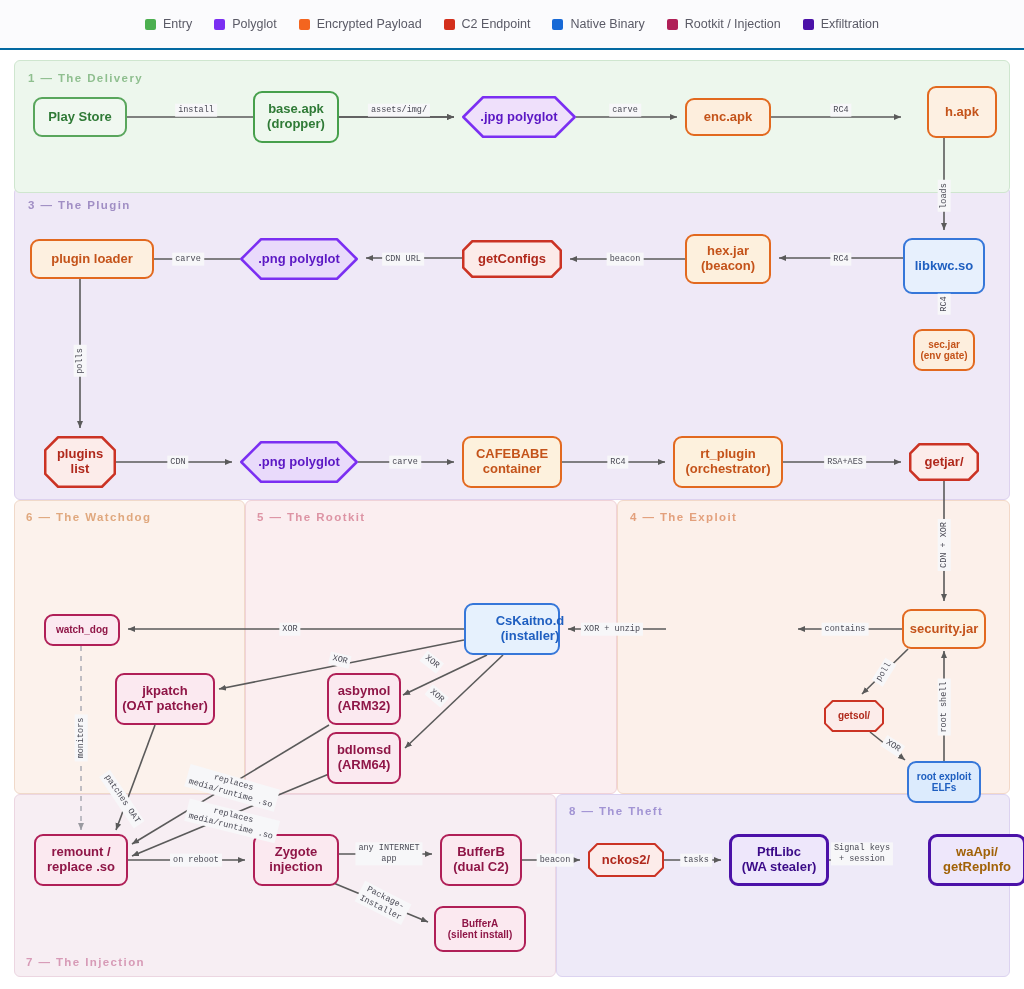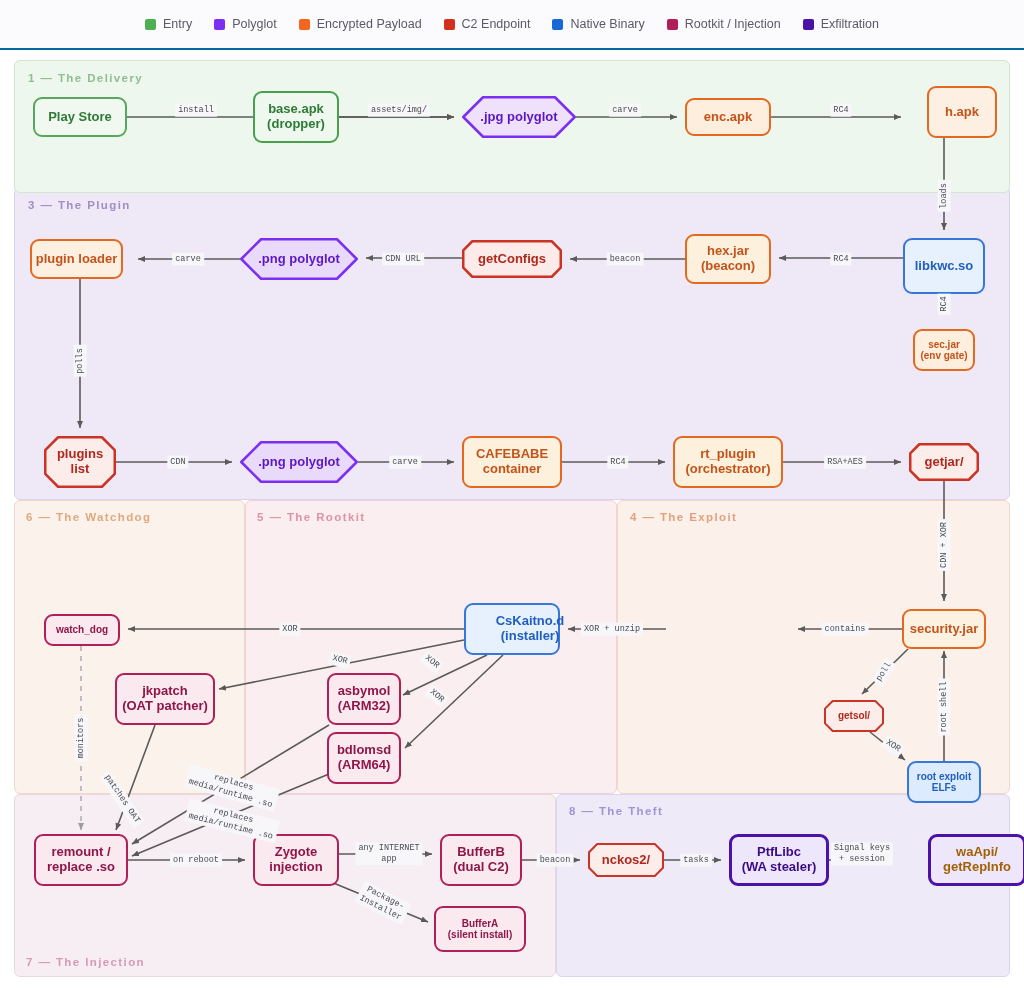--- a/index.html
+++ b/index.html
@@ -198,21 +198,21 @@
       <div class="node" style="left: 909px; top: 38px; width: 70px; height: 52px; background: rgb(253, 240, 226); border-color: rgb(226, 105, 31); border-width: 2px; color: rgb(196, 83, 26); font-size: 13px; border-radius: 9px; flex-direction: column; margin-left: 18px;">
         <span>h.apk</span>
       </div>
       <div class="node" style="left: 903px; top: 190px; width: 82px; height: 56px; background: rgb(231, 240, 253); border-color: rgb(54, 119, 217); border-width: 2.5px; color: rgb(31, 95, 192); font-size: 13px; border-radius: 9px; flex-direction: column;">
         <span>libkwc.so</span>
       </div>
       <div class="node" style="left: 913px; top: 281px; width: 62px; height: 42px; background: rgb(253, 238, 221); border-color: rgb(226, 105, 31); border-width: 2px; color: rgb(196, 83, 26); font-size: 10px; border-radius: 9px; flex-direction: column;">
         <span>sec.jar</span>
         <span>(env gate)</span>
       </div>
-      <div class="node" style="left: 30px; top: 191px; width: 93px; height: 40px; background: rgb(253, 240, 224); border-color: rgb(226, 105, 31); border-width: 2.5px; color: rgb(196, 83, 26); font-size: 13px; border-radius: 9px; flex-direction: column;">
+      <div class="node" style="left: 30px; top: 191px; width: 124px; height: 40px; background: rgb(253, 240, 224); border-color: rgb(226, 105, 31); border-width: 2.5px; color: rgb(196, 83, 26); font-size: 13px; border-radius: 9px; flex-direction: column;">
         <span>plugin loader</span>
       </div>
       <div class="hexwrap" style="left: 240px; top: 190px; width: 118px; height: 42px;">
         <svg class="hx" width="118" height="42" viewBox="0 0 118 42">
           <path d="M21,1.25 L97,1.25 L116.75,21 L97,40.75 L21,40.75 L1.25,21 Z" fill="#e9dafb" stroke="#7b2ff2" stroke-width="2.5" stroke-linejoin="round"></path>
         </svg>
         <div class="hlab" style="color: rgb(91, 23, 196); font-size: 13px; flex-direction: column;">
           <span>.png polyglot</span>
         </div>
       </div>

